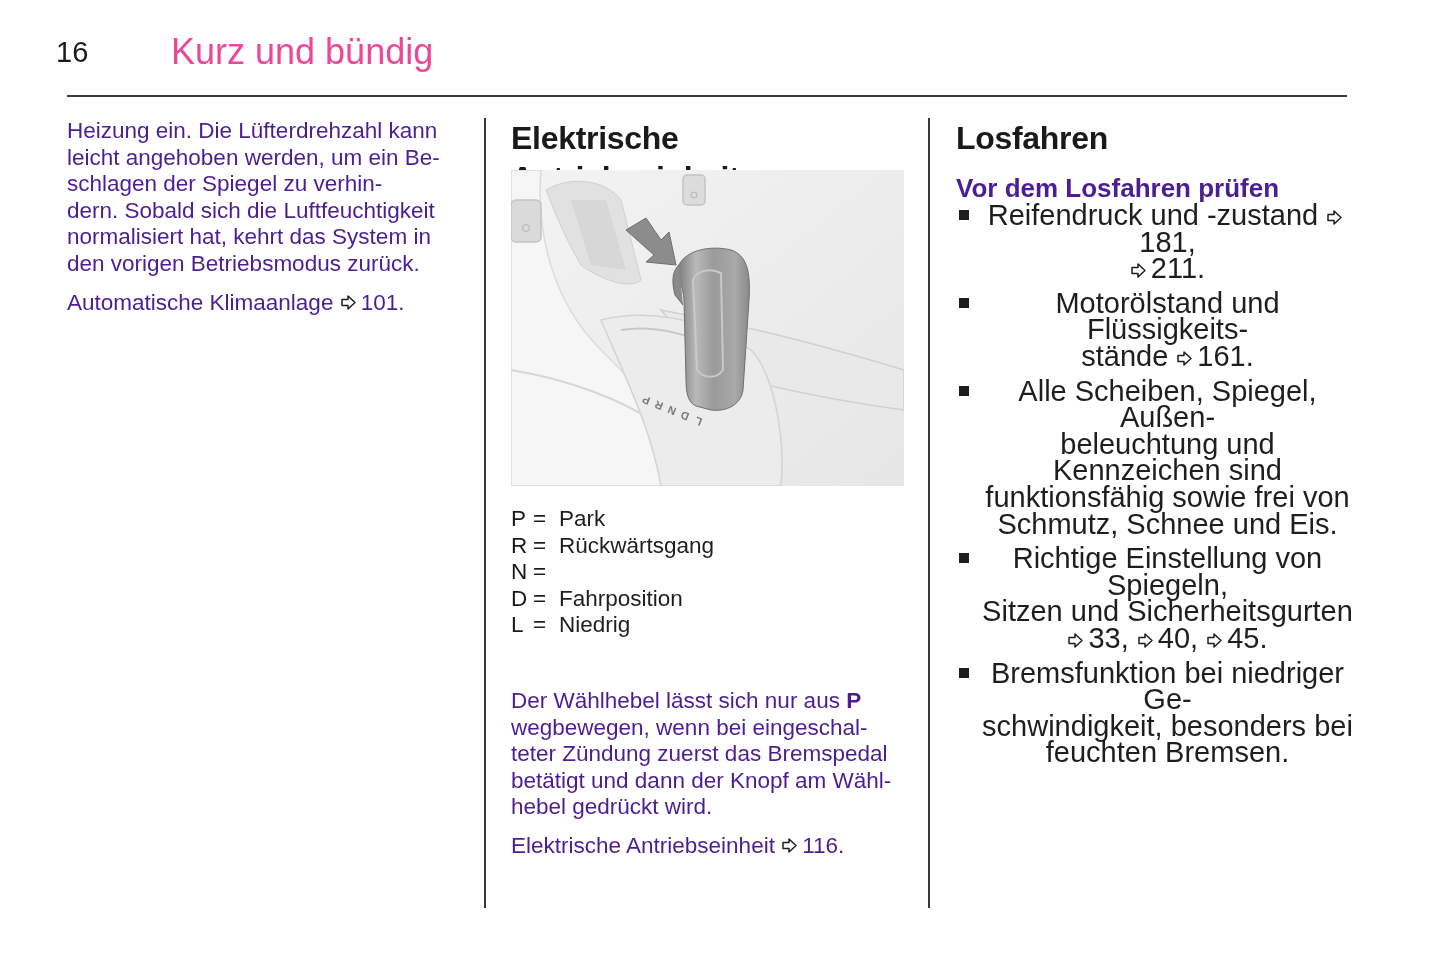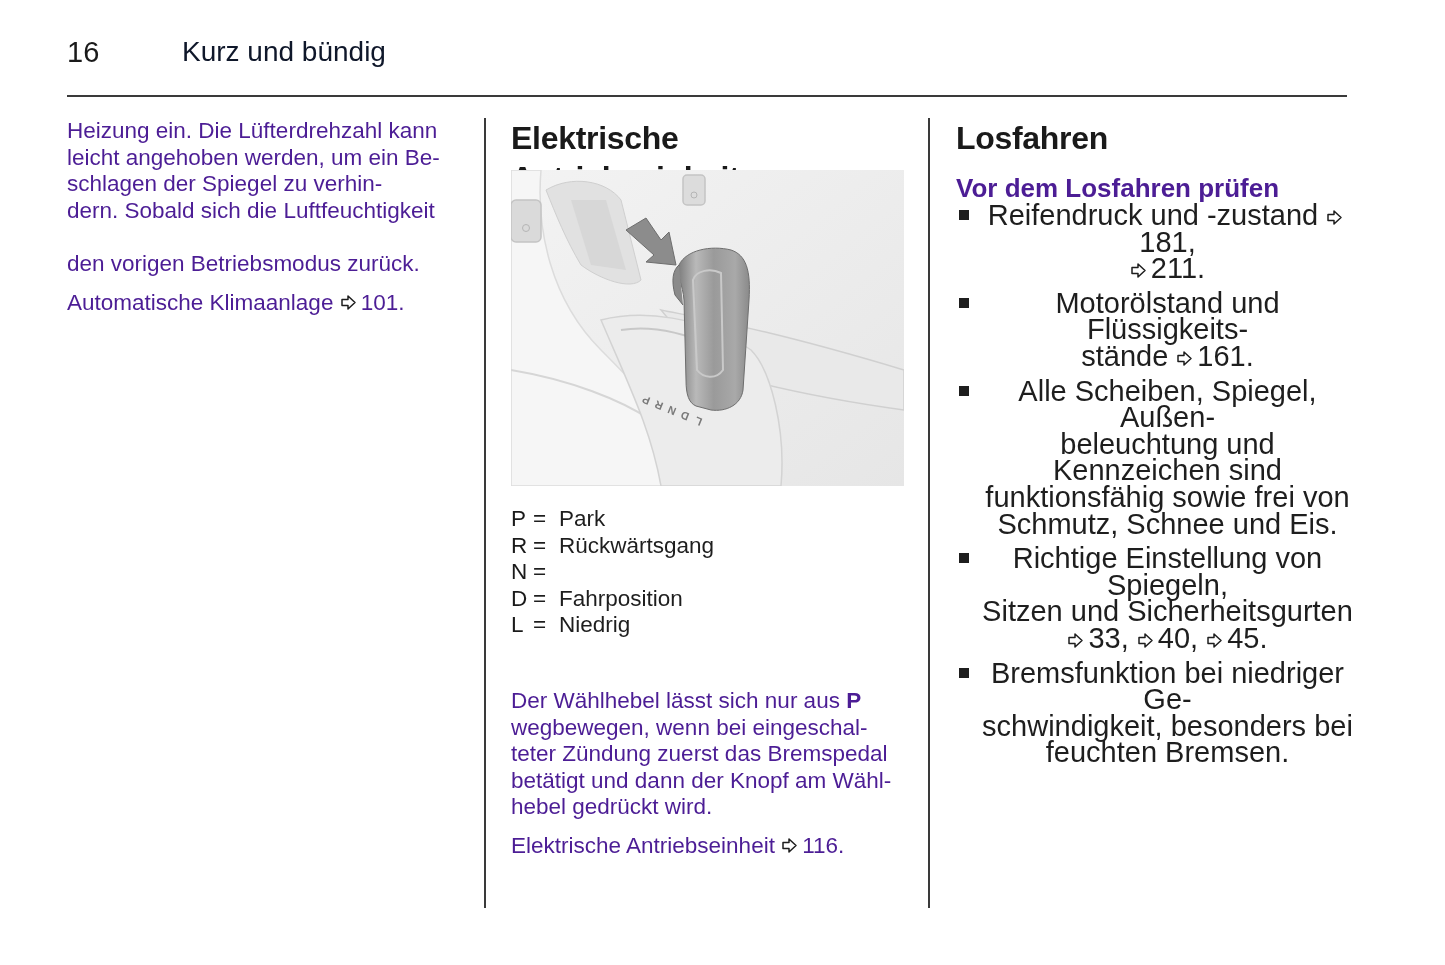--- a/index.html
+++ b/index.html
@@ -10,40 +10,40 @@
     body {
       width: 1445px;
       height: 965px;
       position: relative;
       overflow: hidden;
       font-family: "Liberation Sans", sans-serif;
       color: #1e1e1e;
     }
     .page-header {
       position: absolute;
-      left: 67px;
+      left: 56px;
       top: 33px;
       height: 40px;
       width: 1280px;
     }
     .page-number {
       position: absolute;
       left: 0;
       top: 0;
       font-size: 29px;
       line-height: 38px;
       color: #1a1a1a;
     }
     .chapter-title {
       position: absolute;
       left: 115px;
       top: 0;
-      font-size: 28px;
+      font-size: 36px;
       line-height: 38px;
-      color: #0f172a;
+      color: #ec4899;
     }
     .header-rule {
       position: absolute;
       left: 67px;
       top: 95px;
       width: 1280px;
       height: 2px;
       background: #3a3a3a;
     }
     .col-divider {
@@ -166,21 +166,21 @@
 
 <div class="col-divider d1"></div>
 <div class="col-divider d2"></div>
 
 <div class="column col-left">
   <p class="body-text" style="margin-top:0px;">
     <span>Heizung ein. Die Lüfterdrehzahl kann</span><br>
     <span>leicht angehoben werden, um ein Be-</span><br>
     <span>schlagen der Spiegel zu verhin-</span><br>
     <span>dern. Sobald sich die Luftfeuchtigkeit</span><br>
-    <br>
+    <span>normalisiert hat, kehrt das System in</span><br>
     <span>den vorigen Betriebsmodus zurück.</span>
   </p>
   <p class="body-text para-gap">
     <span>Automatische Klimaanlage</span>
     <span class="xref-icon">
       <svg width="17" height="17" viewBox="0 0 17 17">
           <path d="M2 5.5 H8 V2 L15 8.5 L8 15 V11.5 H2 Z" fill="none" stroke="#1e1e1e" stroke-width="1.5" stroke-linejoin="round"></path>
         </svg>
     </span><span>101.</span>
   </p>

